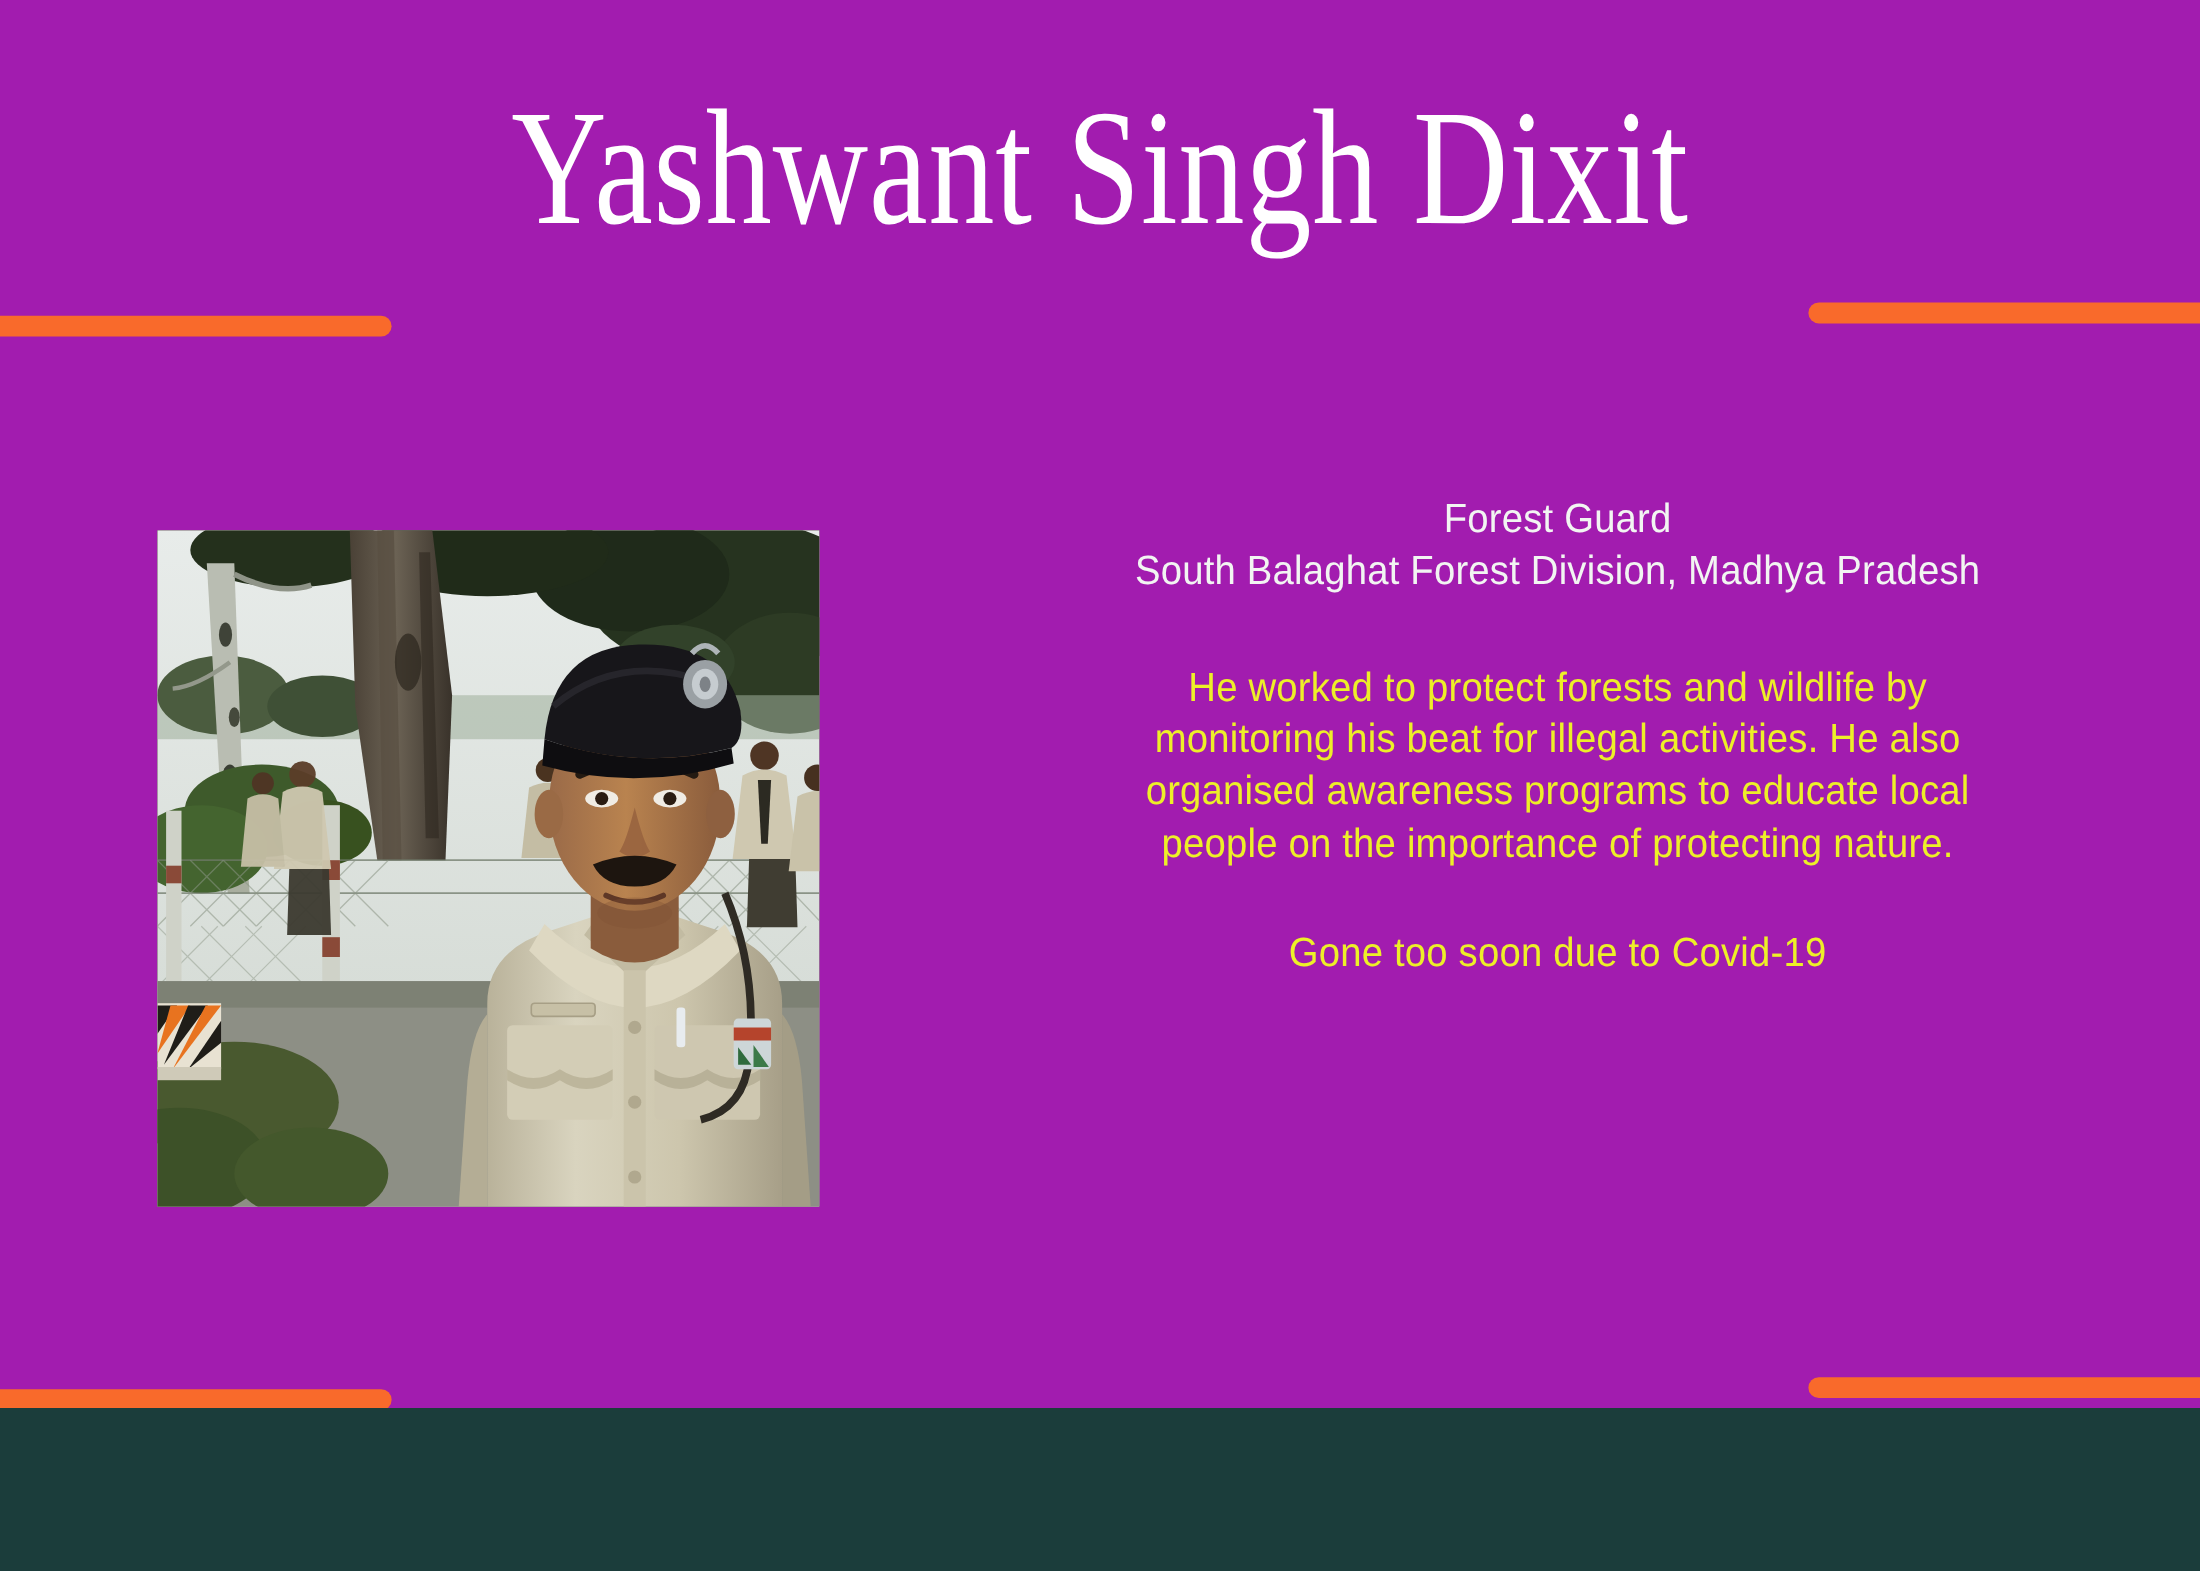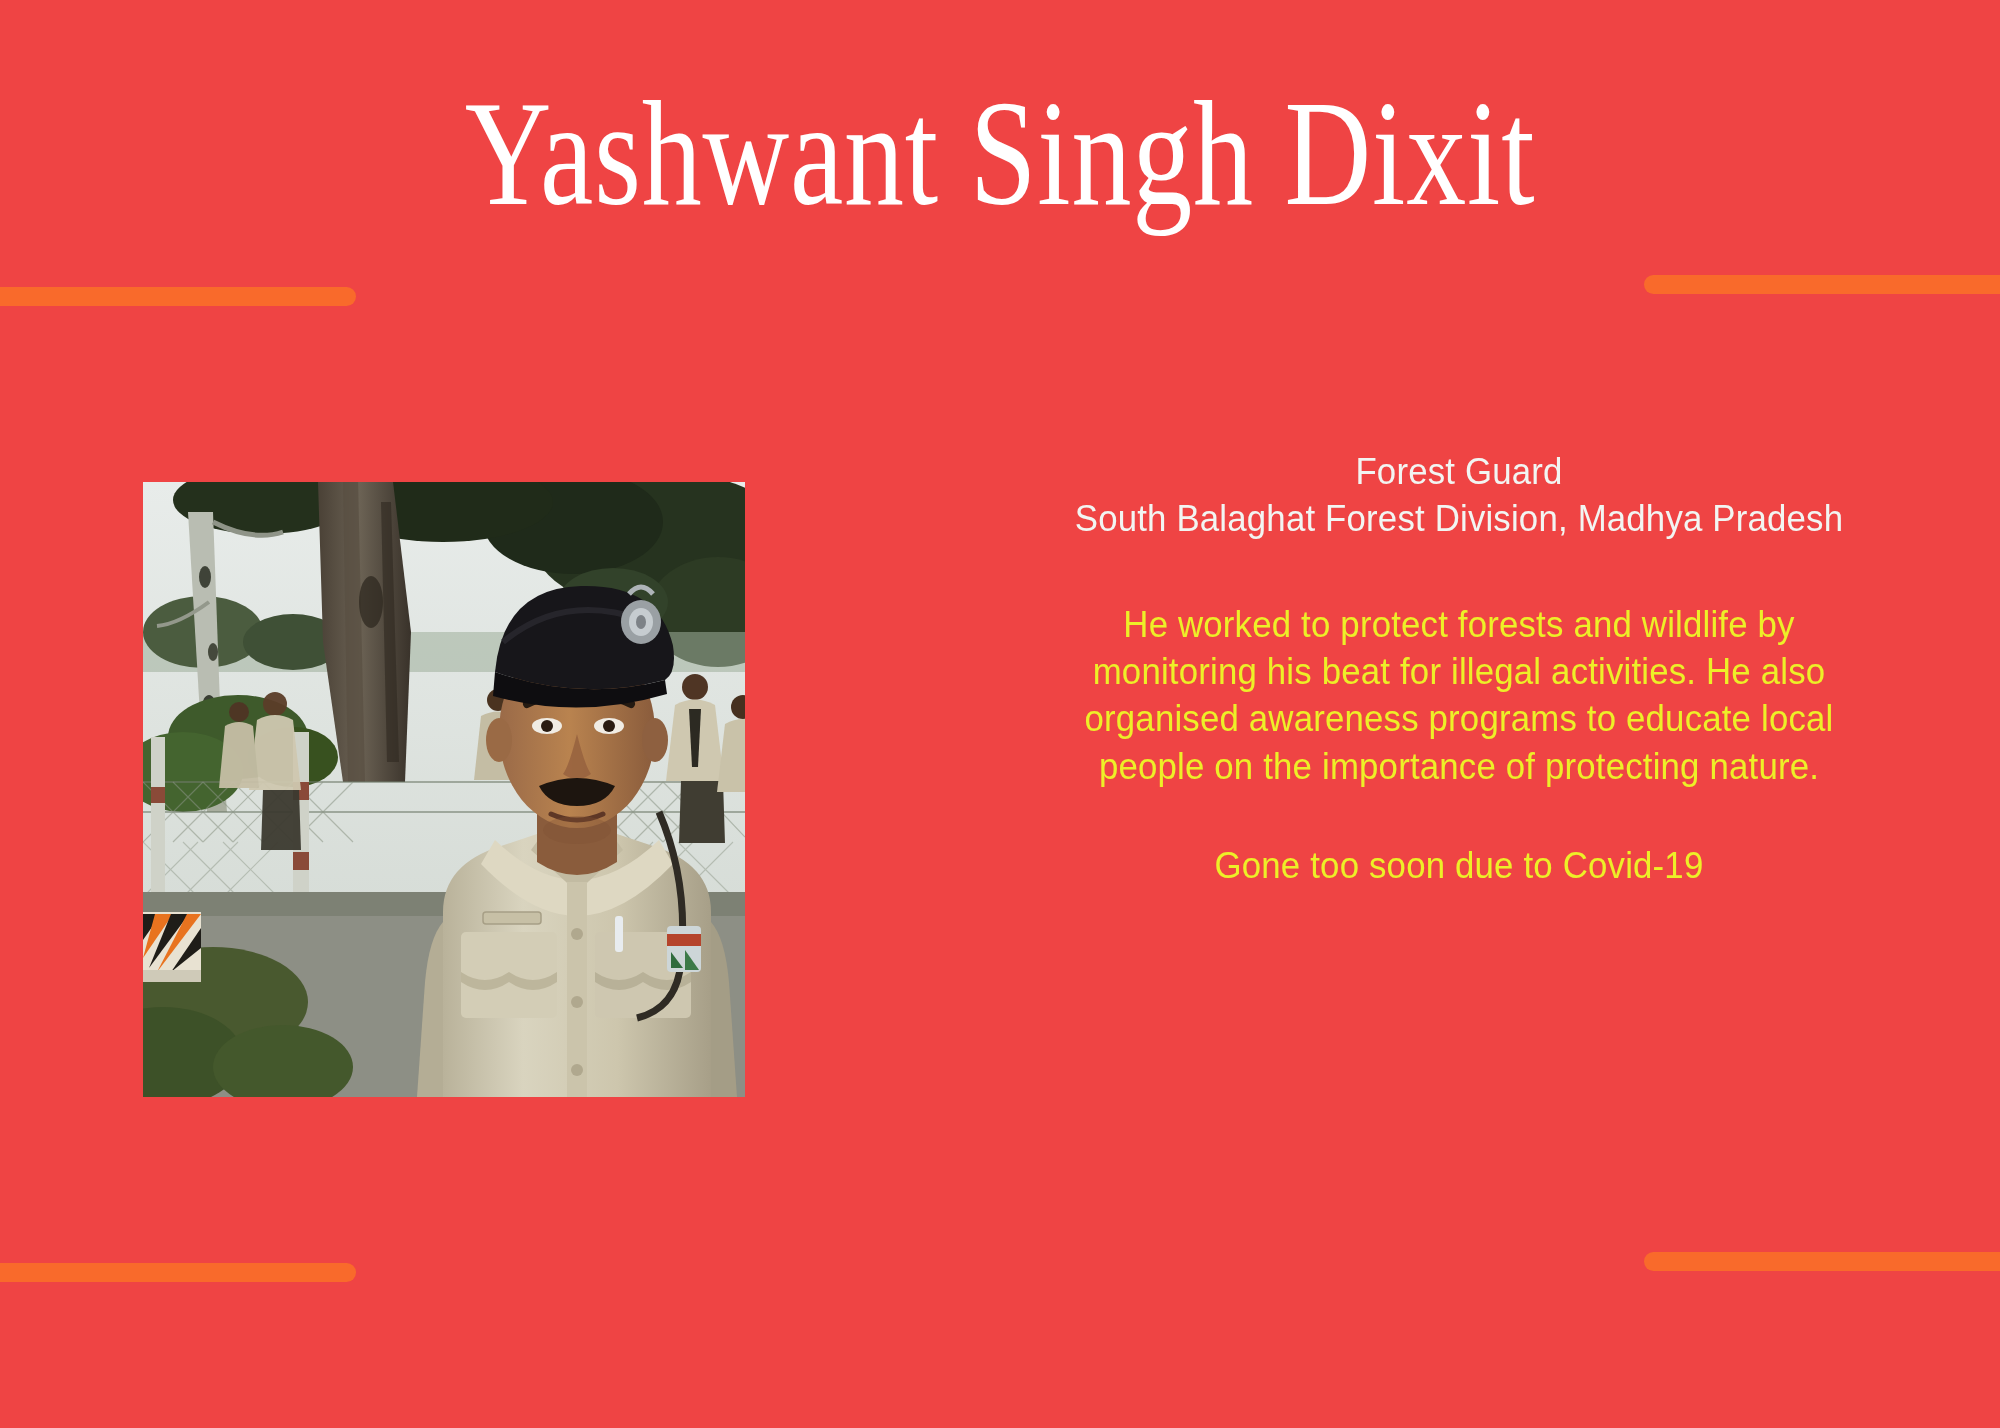--- a/index.html
+++ b/index.html
@@ -8,22 +8,22 @@
     padding: 0;
     background: #1b3d3b;
   }
   body {
     font-family: "Liberation Sans", sans-serif;
   }
 
   #poster {
     position: relative;
     width: 2000px;
-    height: 1428px;
-    background: #ef4444;
+    height: 1280px;
+    background: #a21caf;
     overflow: hidden;
   }
 
   
   .title {
     position: absolute;
     left: 0;
     top: 78px;
     width: 2000px;
     text-align: center;
@@ -57,21 +57,21 @@
     width: 602px;
     height: 615px;
     overflow: hidden;
     background: #7d8a72;
   }
   .photo-svg { display: block; width: 100%; height: 100%; }
 
   
   .text-col {
     position: absolute;
-    left: 964px;
+    left: 921px;
     top: 448px;
     width: 990px;
     text-align: center;
   }
   .role-line {
     color: #f2f5f2;
     font-size: 37px;
     line-height: 1.28;
     letter-spacing: 0.2px;
     transform: scaleX(0.94);

